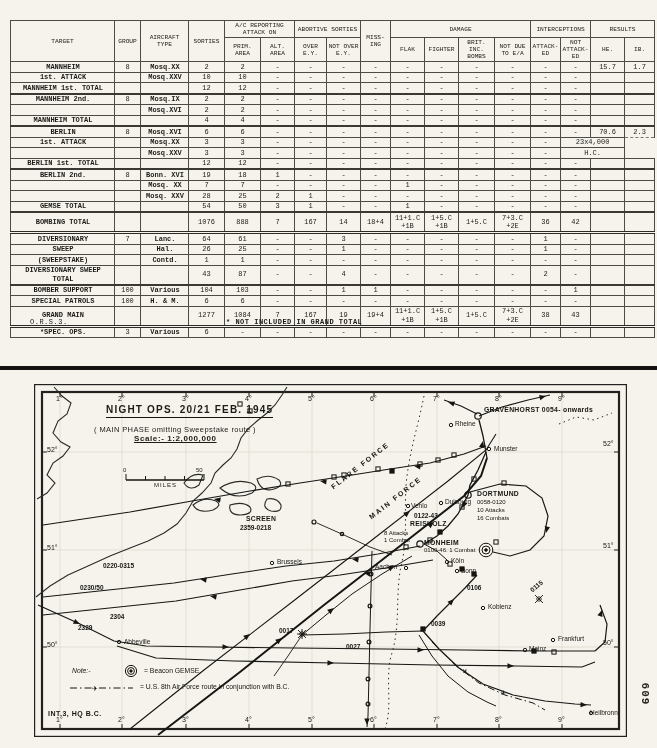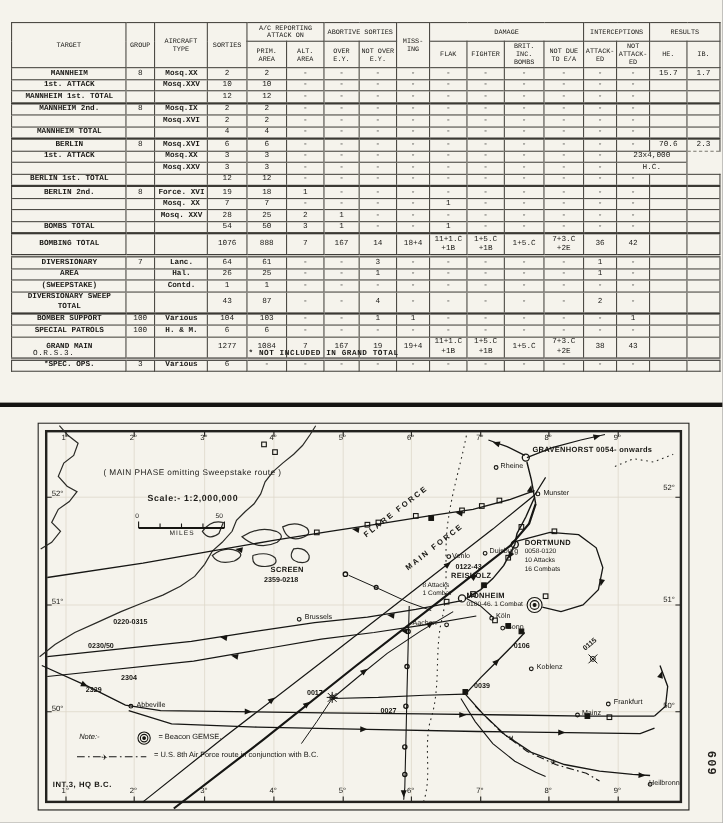--- a/index.html
+++ b/index.html
@@ -30,21 +30,21 @@
   .tgt{font-size:6.8px;font-weight:bold;letter-spacing:.3px;}
   .sub{font-size:6px;}
   .time{font-size:6.5px;font-weight:bold;}
   .route{font-size:7px;font-weight:bold;letter-spacing:2px;}
   .note{font-size:6.8px;}
   .it{font-style:italic;}
   .sig{font-size:7px;font-weight:bold;letter-spacing:.5px;}
   .map-title{position:absolute;left:72px;top:20px;font:bold 10px "Liberation Sans",sans-serif;
              letter-spacing:1.2px;border-bottom:1.4px solid #161511;padding-bottom:1.5px;}
   .map-sub{position:absolute;left:60px;top:41px;font:7.5px "Liberation Sans",sans-serif;letter-spacing:.4px;}
-  .map-scale{position:absolute;left:100px;top:64px;font:bold 8px "Liberation Sans",sans-serif;letter-spacing:.6px;}
+  .map-scale{position:absolute;left:100px;top:50px;font:bold 8px "Liberation Sans",sans-serif;letter-spacing:.6px;text-decoration:underline;}
   .sb{position:absolute;font:6px "Liberation Sans",sans-serif;}
   .sb0{left:89px;top:83px;}.sb50{left:162px;top:83px;}.sbm{left:120px;top:98px;letter-spacing:1px;}
   .pagenum{position:absolute;left:634px;top:688px;font:bold 11px "Liberation Mono",monospace;
            transform:rotate(90deg);letter-spacing:1px;color:#262420;}
 </style>
 </head>
 <body>
 
 <div class="page">
 
@@ -280,21 +280,21 @@
           <td>-</td>
           <td>-</td>
           <td>-</td>
           <td>-</td>
           <td></td>
           <td></td>
         </tr>
         <tr class="r-d">
           <td class="c0">BERLIN 2nd.</td>
           <td>8</td>
-          <td class="c2">Force. XVI</td>
+          <td class="c2">Bonn. XVI</td>
           <td>19</td>
           <td>18</td>
           <td>1</td>
           <td>-</td>
           <td>-</td>
           <td>-</td>
           <td>-</td>
           <td>-</td>
           <td>-</td>
           <td>-</td>
@@ -335,21 +335,21 @@
           <td>-</td>
           <td>-</td>
           <td>-</td>
           <td>-</td>
           <td>-</td>
           <td>-</td>
           <td></td>
           <td></td>
         </tr>
         <tr class="r-t">
-          <td class="c0">BOMBS TOTAL</td>
+          <td class="c0">GEMSE TOTAL</td>
           <td></td>
           <td class="c2"></td>
           <td>54</td>
           <td>50</td>
           <td>3</td>
           <td>1</td>
           <td>-</td>
           <td>-</td>
           <td>1</td>
           <td>-</td>
@@ -392,21 +392,21 @@
           <td>-</td>
           <td>-</td>
           <td>-</td>
           <td>-</td>
           <td>1</td>
           <td>-</td>
           <td></td>
           <td></td>
         </tr>
         <tr class="r-d">
-          <td class="c0">AREA</td>
+          <td class="c0">SWEEP</td>
           <td></td>
           <td class="c2">Hal.</td>
           <td>26</td>
           <td>25</td>
           <td>-</td>
           <td>-</td>
           <td>1</td>
           <td>-</td>
           <td>-</td>
           <td>-</td>
@@ -754,20 +754,21 @@
       <g stroke="#161511">
         <line x1="92" y1="96" x2="170" y2="96" stroke-width="1.6"></line>
         <line x1="92" y1="90" x2="92" y2="96" stroke-width="1"></line>
           <line x1="111.5" y1="92" x2="111.5" y2="96" stroke-width="1"></line>
         <line x1="131" y1="92" x2="131" y2="96" stroke-width="1"></line>
           <line x1="150.5" y1="92" x2="150.5" y2="96" stroke-width="1"></line>
         <line x1="170" y1="90" x2="170" y2="96" stroke-width="1"></line>
       </g>
     </svg>
 
+    <div class="map-title">NIGHT OPS. 20/21 FEB. 1945</div>
     <div class="map-sub">( MAIN PHASE  omitting Sweepstake route )</div>
     <div class="map-scale">Scale:- 1:2,000,000</div>
     <div class="sb sb0">0</div>
     <div class="sb sb50">50</div>
     <div class="sb sbm">MILES</div>
     <div>
         <div class="ml deg" style="left: 22px; top: 11px;">1°</div>
         <div class="ml deg" style="left: 84px; top: 11px;">2°</div>
         <div class="ml deg" style="left: 148px; top: 11px;">3°</div>
         <div class="ml deg" style="left: 211px; top: 11px;">4°</div>

